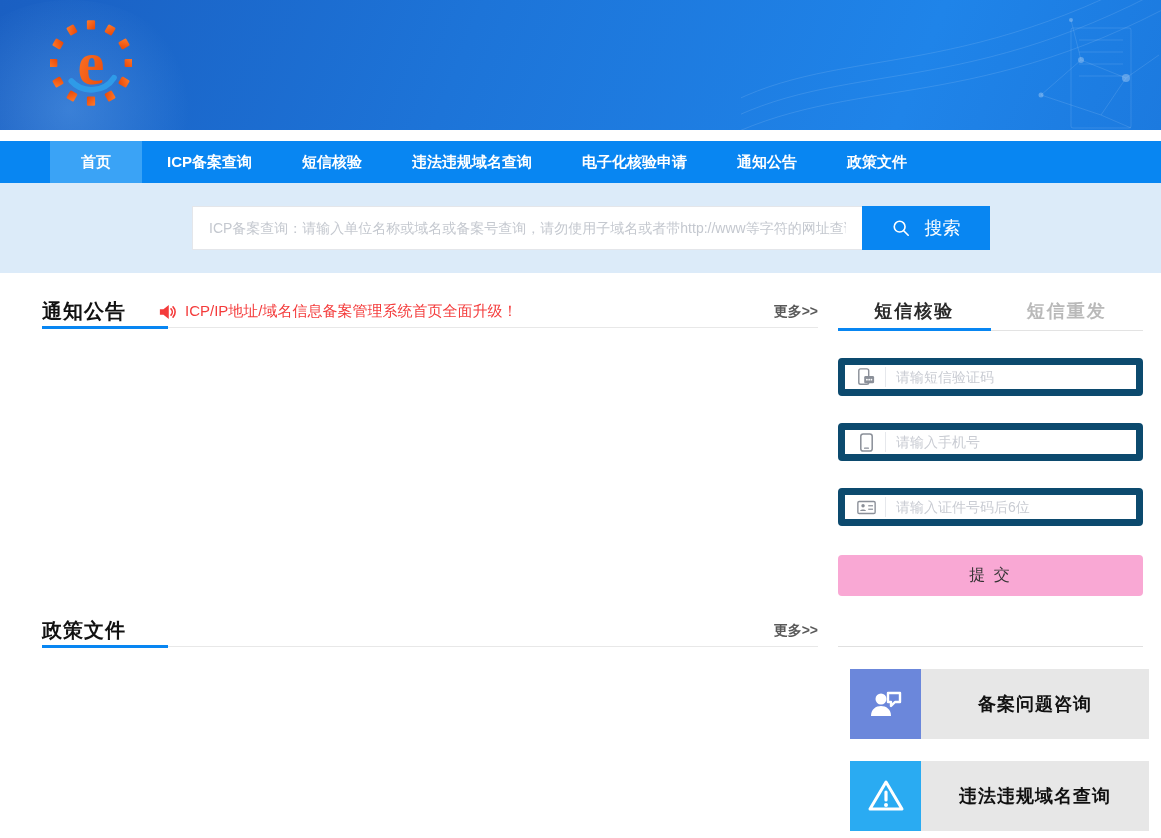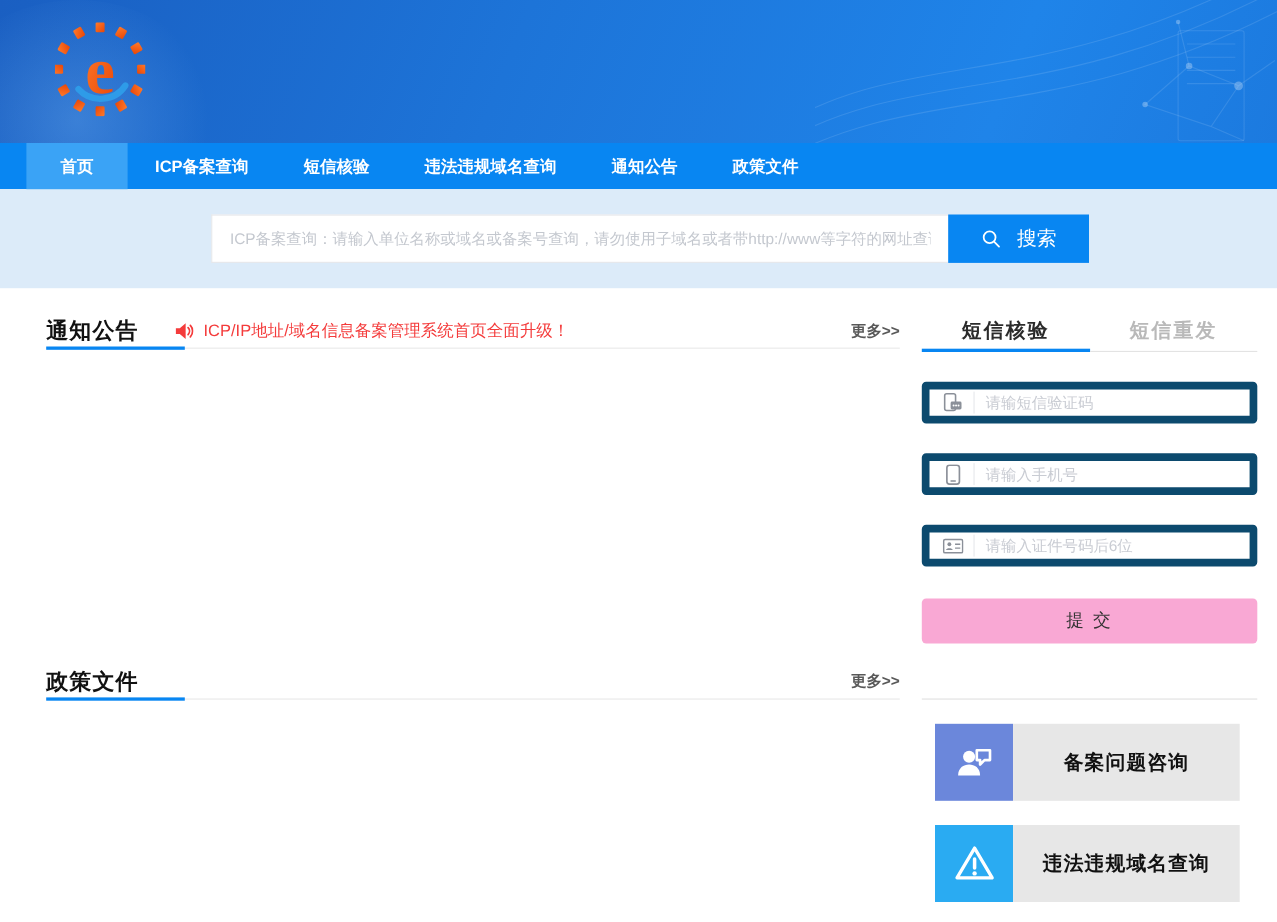--- a/index.html
+++ b/index.html
@@ -16,21 +16,21 @@
     position:absolute; left:-60px; bottom:-90px; width:260px; height:220px; border-radius:50%;
     background:radial-gradient(circle,rgba(140,200,255,.28),rgba(140,200,255,0) 70%);
   }
   header .deco { position:absolute; top:0; right:0; height:130px; opacity:.8; }
   .logo { position:absolute; left:50px; top:20px; width:82px; height:86px; }
   .hdr-text { position:absolute; left:135px; top:22px; color:#fff; }
   .platform-title { font-size:20px; letter-spacing:26px; white-space:nowrap; font-weight:400; }
   .system-title { margin-top:10px; font-size:33px; font-weight:400; letter-spacing:1px; white-space:nowrap; }
 
   
-  nav { height:42px; background:#0886f2; display:flex; align-items:stretch; padding-left:24px; }
+  nav { height:42px; background:#0886f2; display:flex; align-items:stretch; padding-left:50px;margin-top:11px; }
   nav .nav-item {
     display:flex; align-items:center; padding:0 25px; color:#fff; font-size:15px; font-weight:bold;
     cursor:pointer; white-space:nowrap;
   }
   nav .nav-item.active { background:#3aa3f6; padding:0 31px; }
 
   
   .search-band { height:90px; background:#dcebf9; }
   .search-box { display:flex; width:798px; margin-left:192px; padding-top:23px; }
   .search-box input {
@@ -87,21 +87,21 @@
   .field input::placeholder { color:#c9ccd3; }
 
   .submit-btn {
     width:100%; height:41px; margin-top:29px; background:#f9a8d4; border:none; border-radius:4px;
     font-size:16px; color:#333; cursor:pointer; letter-spacing:2px;
     font-family:"Liberation Sans","DejaVu Sans",sans-serif;
   }
   .panel-divider { height:1px; background:#e0e0e0; margin-top:50px; }
 
   .quick-link {
-    display:flex; height:70px; margin:22px 0 16px 12px; width:277px; cursor:pointer;
+    display:flex; height:70px; margin:22px 0 16px 12px; width:299px; cursor:pointer;
   }
   .quick-link .ql-icon { width:71px; display:flex; align-items:center; justify-content:center; }
   .quick-link .ql-body {
     flex:1; background:#e7e7e7; display:flex; align-items:center; justify-content:center;
   }
   .quick-link .ql-label { font-size:18px; font-weight:bold; color:#111; letter-spacing:1px; }
   .ql-icon.consult { background:#6b87db; }
   .ql-icon.warning { background:#2aabf2; }
 </style>
 </head>
@@ -154,20 +154,21 @@
       <path d="M78,70 A32,30 0 0 1 26,74" stroke="#2e9be8" stroke-width="7" fill="none" stroke-linecap="round"></path>
       <text x="50" y="78" text-anchor="middle" font-size="74" font-weight="bold" font-family="'Liberation Serif','DejaVu Serif',serif" fill="url(#og)">e</text>
     </svg>
   </header>
 
   <nav>
     <div class="nav-item active">首页</div>
     <div class="nav-item">ICP备案查询</div>
     <div class="nav-item">短信核验</div>
     <div class="nav-item">违法违规域名查询</div>
+    <div class="nav-item">电子化核验申请</div>
     <div class="nav-item">通知公告</div>
     <div class="nav-item">政策文件</div>
   </nav>
 
   <div class="search-band">
     <div class="search-box">
       <input type="text" placeholder="ICP备案查询：请输入单位名称或域名或备案号查询，请勿使用子域名或者带http://www等字符的网址查询" style="">
       <button class="search-btn">
         <svg width="18" height="18" viewBox="0 0 20 20">
           <circle cx="8.5" cy="8.5" r="6" fill="none" stroke="#fff" stroke-width="1.8"></circle>

